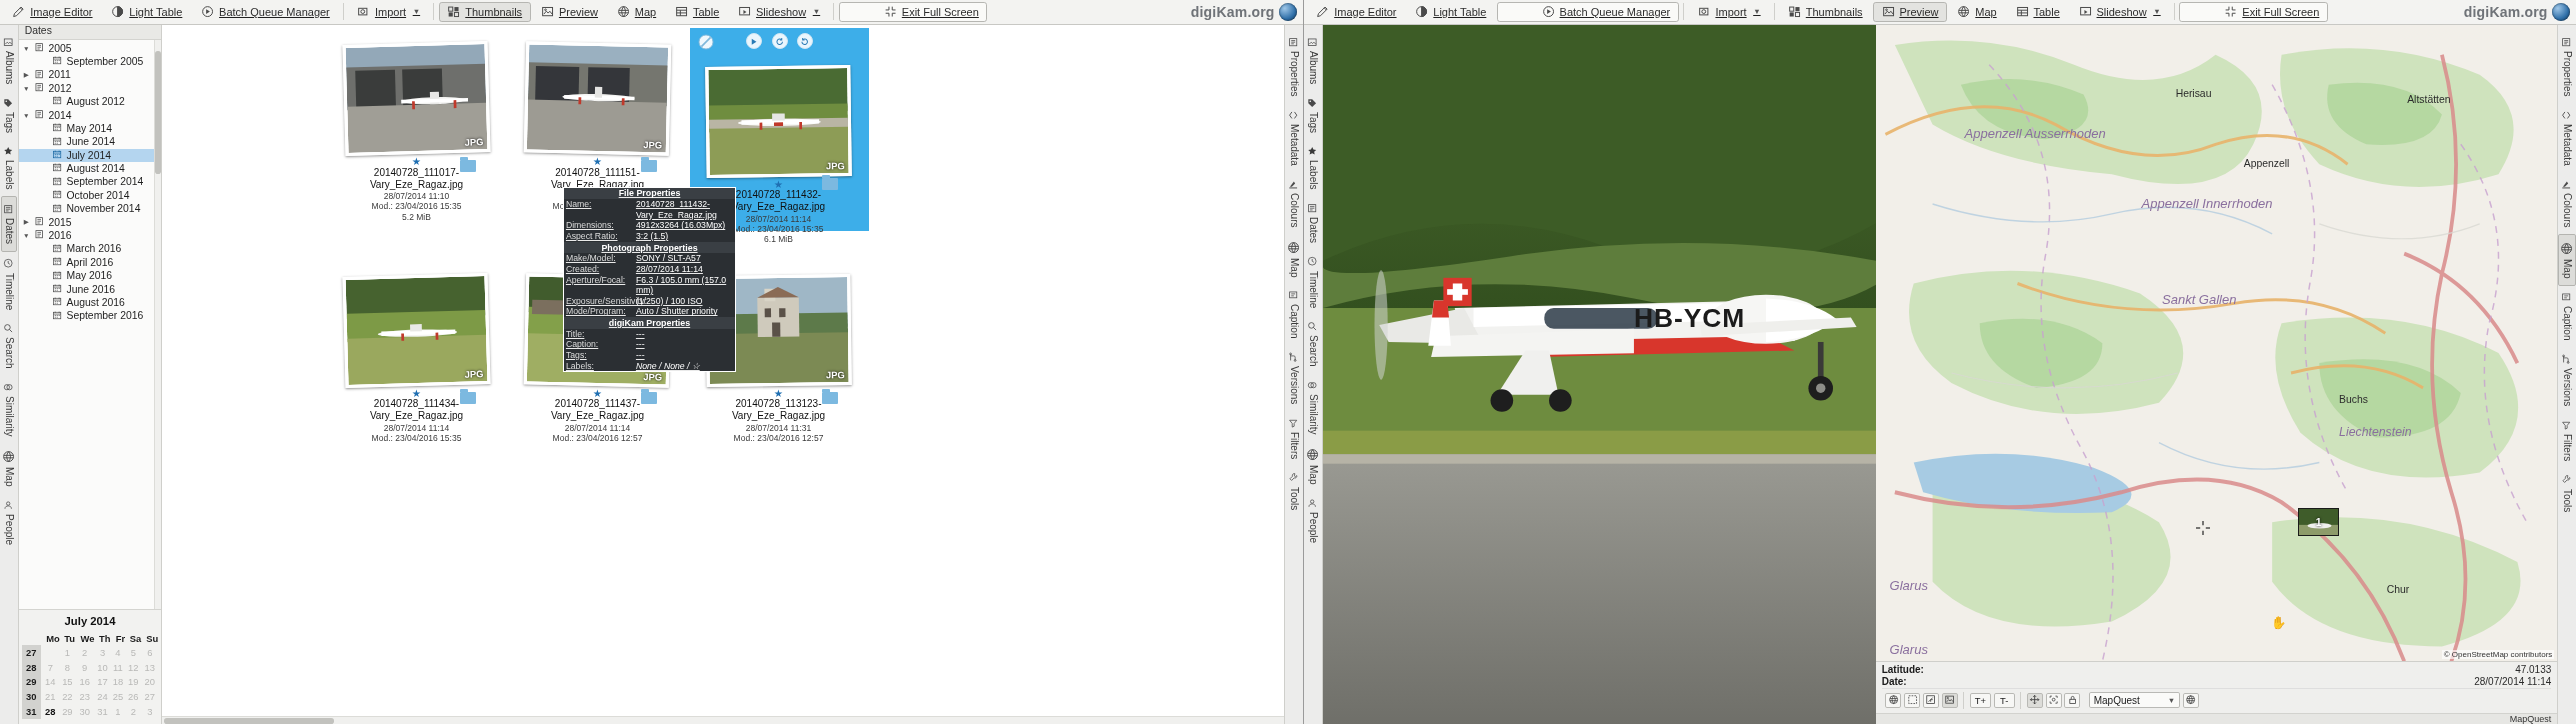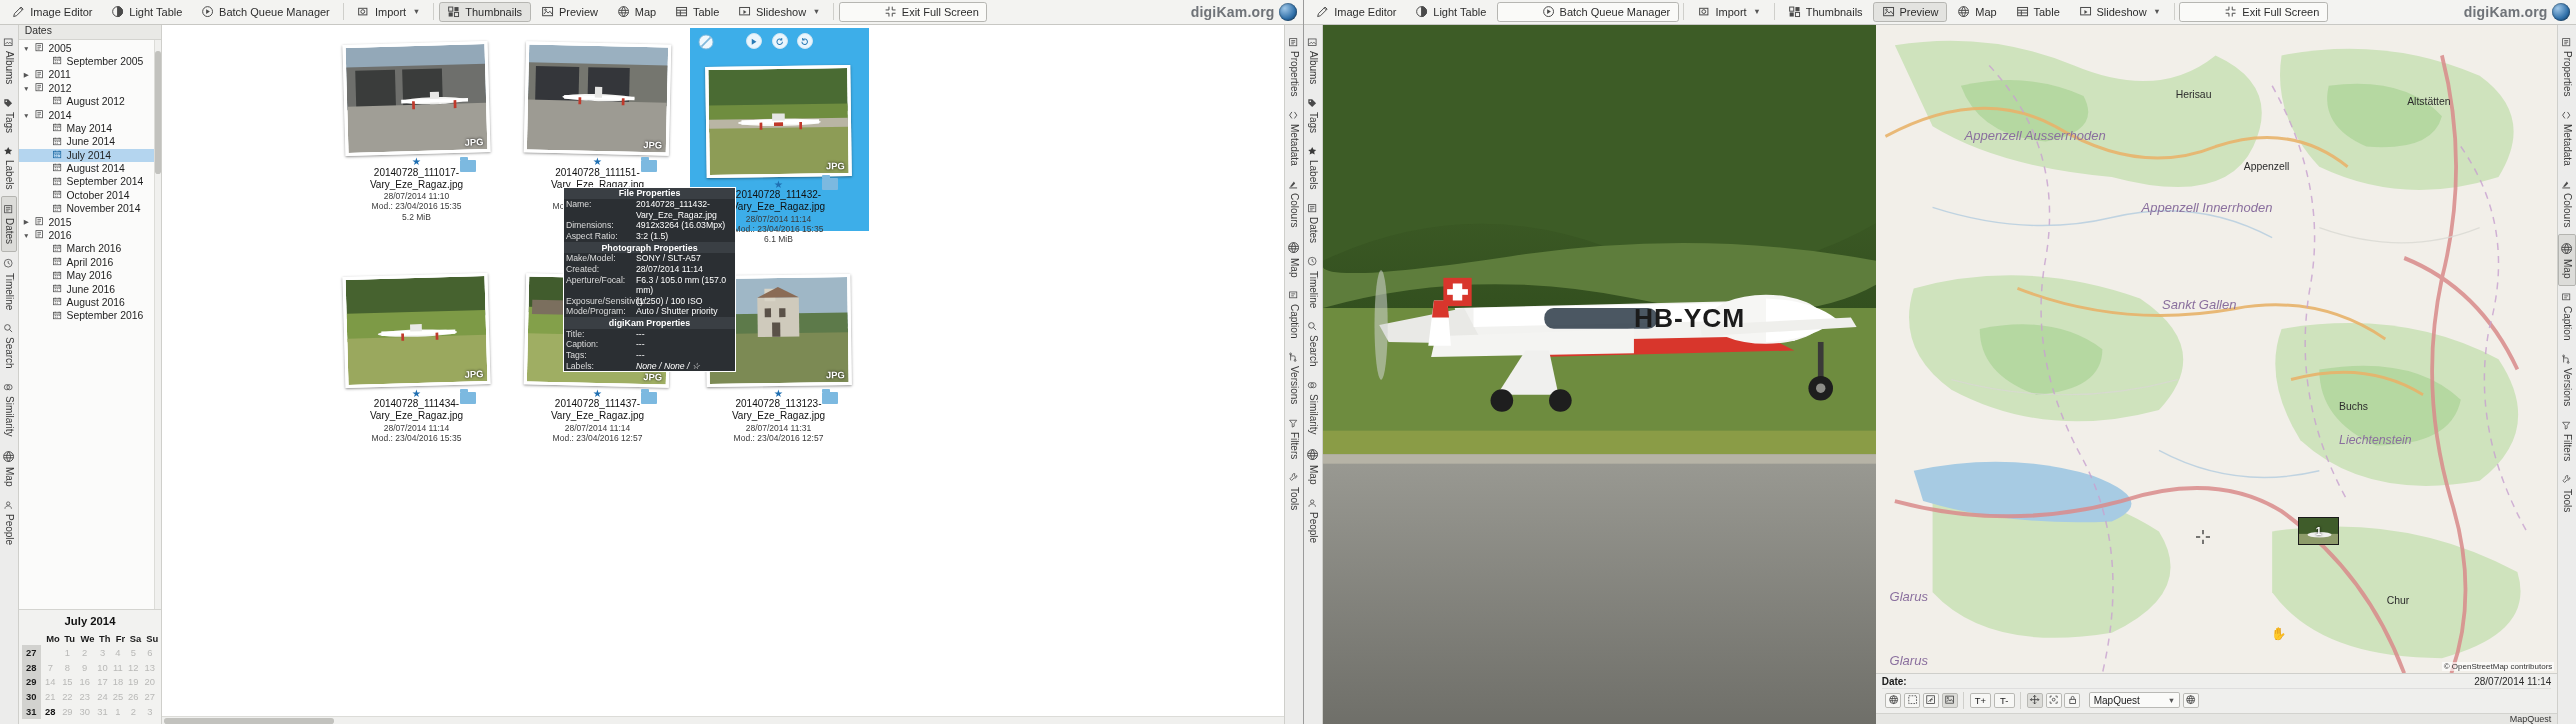--- a/index.html
+++ b/index.html
@@ -6,21 +6,21 @@
   html,body { width:2576px; height:724px; overflow:hidden; background:#e8e8e6;
     font-family:"Liberation Sans", sans-serif; font-size:10.4px; color:#202020; }
   .app { position:relative; width:2576px; height:724px; display:flex; }
   .win { position:relative; height:724px; overflow:hidden; background:#efefed;
          border-right:0.9px solid #9a9a9a; }
   .winL { width:1304px; }
   .winR { width:1272px; border-right:none; }
 
   
   .toolbar { height:24.5px; background:#f3f3f1; border-bottom:0.9px solid #c8c8c4;
-    display:flex; align-items:center; padding:0 3.8px; gap:1.9px; position:relative; }
+    display:flex; align-items:center; padding:0 3.8px; gap:1.9px; position:relative;text-decoration:underline; }
   .tbtn { display:flex; align-items:center; gap:4.7px; padding:2.8px 7.5px; height:20px;
     border:0.9px solid transparent; border-radius:2.8px; white-space:nowrap;
     font-size:11px; color:#2d2d2d; cursor:default; }
   .tbtn.active { background:#e3e3e0; border-color:#b6b6b2; }
   .tbtn.framed { border-color:#b6b6b2; background:#fafaf8;padding-left:44px; }
   .tsep { width:0.9px; height:17px; background:#cfcfcb; margin:0 2.8px; }
   .caret { font-size:7.5px; color:#555; margin-left:1.9px; }
   .ico { width:13.2px; height:13.2px; flex:0 0 13.2px; display:block; }
   .brand { position:absolute; right:5.7px; top:0; height:24.5px; display:flex;
     align-items:center; gap:4.7px; }
@@ -92,21 +92,21 @@
   .selcell { position:absolute; background:#3daee9; }
   .selbar { position:absolute; left:0; right:0; top:0; height:26.4px;
     background:#3daee9; display:flex; align-items:center; justify-content:center;
     gap:9.4px; }
   .rbtn { width:16px; height:16px; border-radius:50%; background:#eaf6fd;
     border:0.9px solid #cfe6f4; display:flex; align-items:center; justify-content:center;}
   .noent { position:absolute; left:7.5px; top:5.7px; width:16px; height:16px; }
 
   
   .tip { position:absolute; background:#2b2f33; border:0.9px solid #ffffff;
-    color:#eaeaea; font-size:8.7px; z-index:40; width:173px; }
+    color:#eaeaea; font-size:8.7px; z-index:40; width:173px;text-decoration:underline; }
   .tiph { background:#3a3f44; color:#fff; font-weight:bold; text-align:center;
     padding:0.9px 0; font-size:8.9px; }
   .tiprow { display:flex; padding:0 1.9px; line-height:10.6px; }
   .tipk { width:70px; flex:0 0 70px; color:#dcdcdc; }
   .tipv { flex:1; color:#ffffff; }
   .tipv.it { font-style:italic; }
 
   
   .hscroll { position:absolute; left:0; right:0; bottom:0; height:8.5px;
     background:#f0f0ee; border-top:0.9px solid #dcdcd8; }
@@ -1258,20 +1258,24 @@
             </svg>
             <span>1</span>
           </div>
           <div style="position:absolute;left:58%;top:93%;font-size:12.3px;color:#444;">✋</div>
           <div class="osmcredit">© OpenStreetMap contributors</div>
         </div>
 
         <div class="geopanel">
           <div id="georows">
               <div class="georow">
+                <span class="geok">Latitude:</span>
+                <span class="geov">47.0133</span>
+              </div>
+              <div class="georow">
                 <span class="geok">Date:</span>
                 <span class="geov">28/07/2014 11:14</span>
               </div>
             </div>
           <div class="maptools" id="maptools">
               <span class="mtb">
                 <svg viewBox="0 0 16 16" width="11.3" height="11.3" fill="none" stroke="#3a3a3a" stroke-width="1.1">
                   <circle cx="8" cy="8" r="5.6"></circle>
                   <path d="M2.6 6.5h10.8M2.6 9.5h10.8M8 2.4a9 9 0 000 11.2M8 2.4a9 9 0 010 11.2"></path>
                 </svg>

